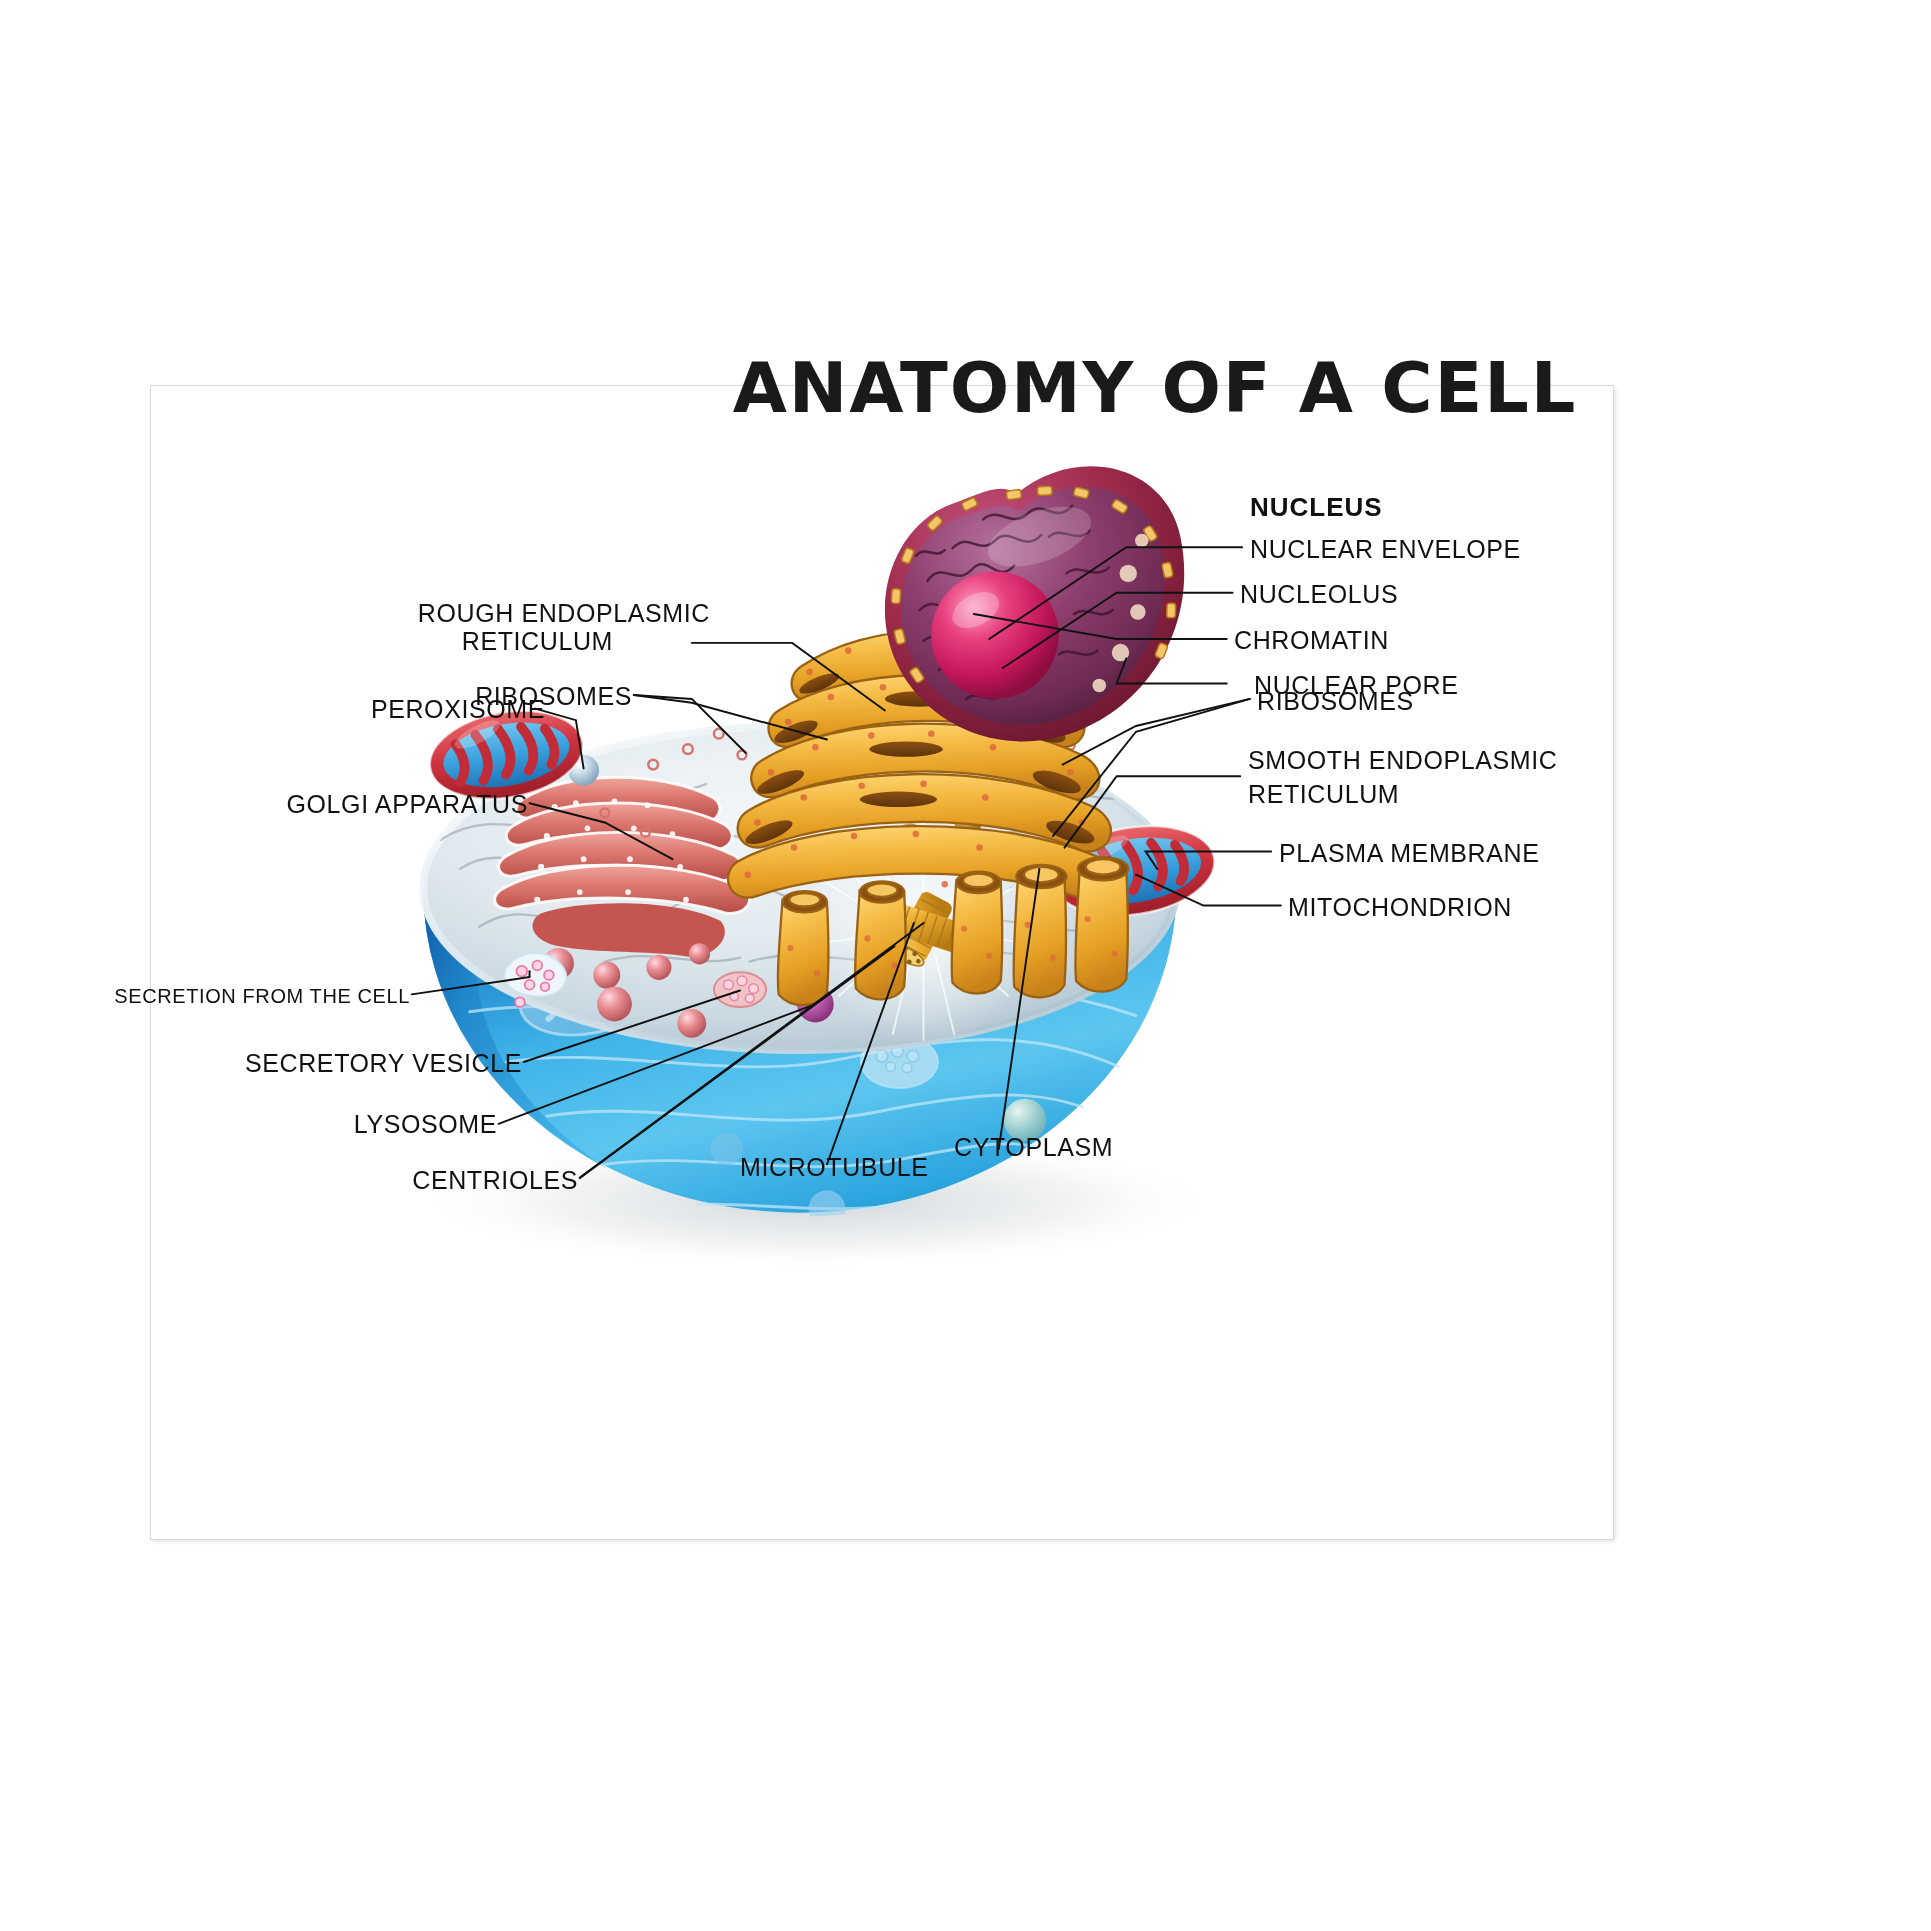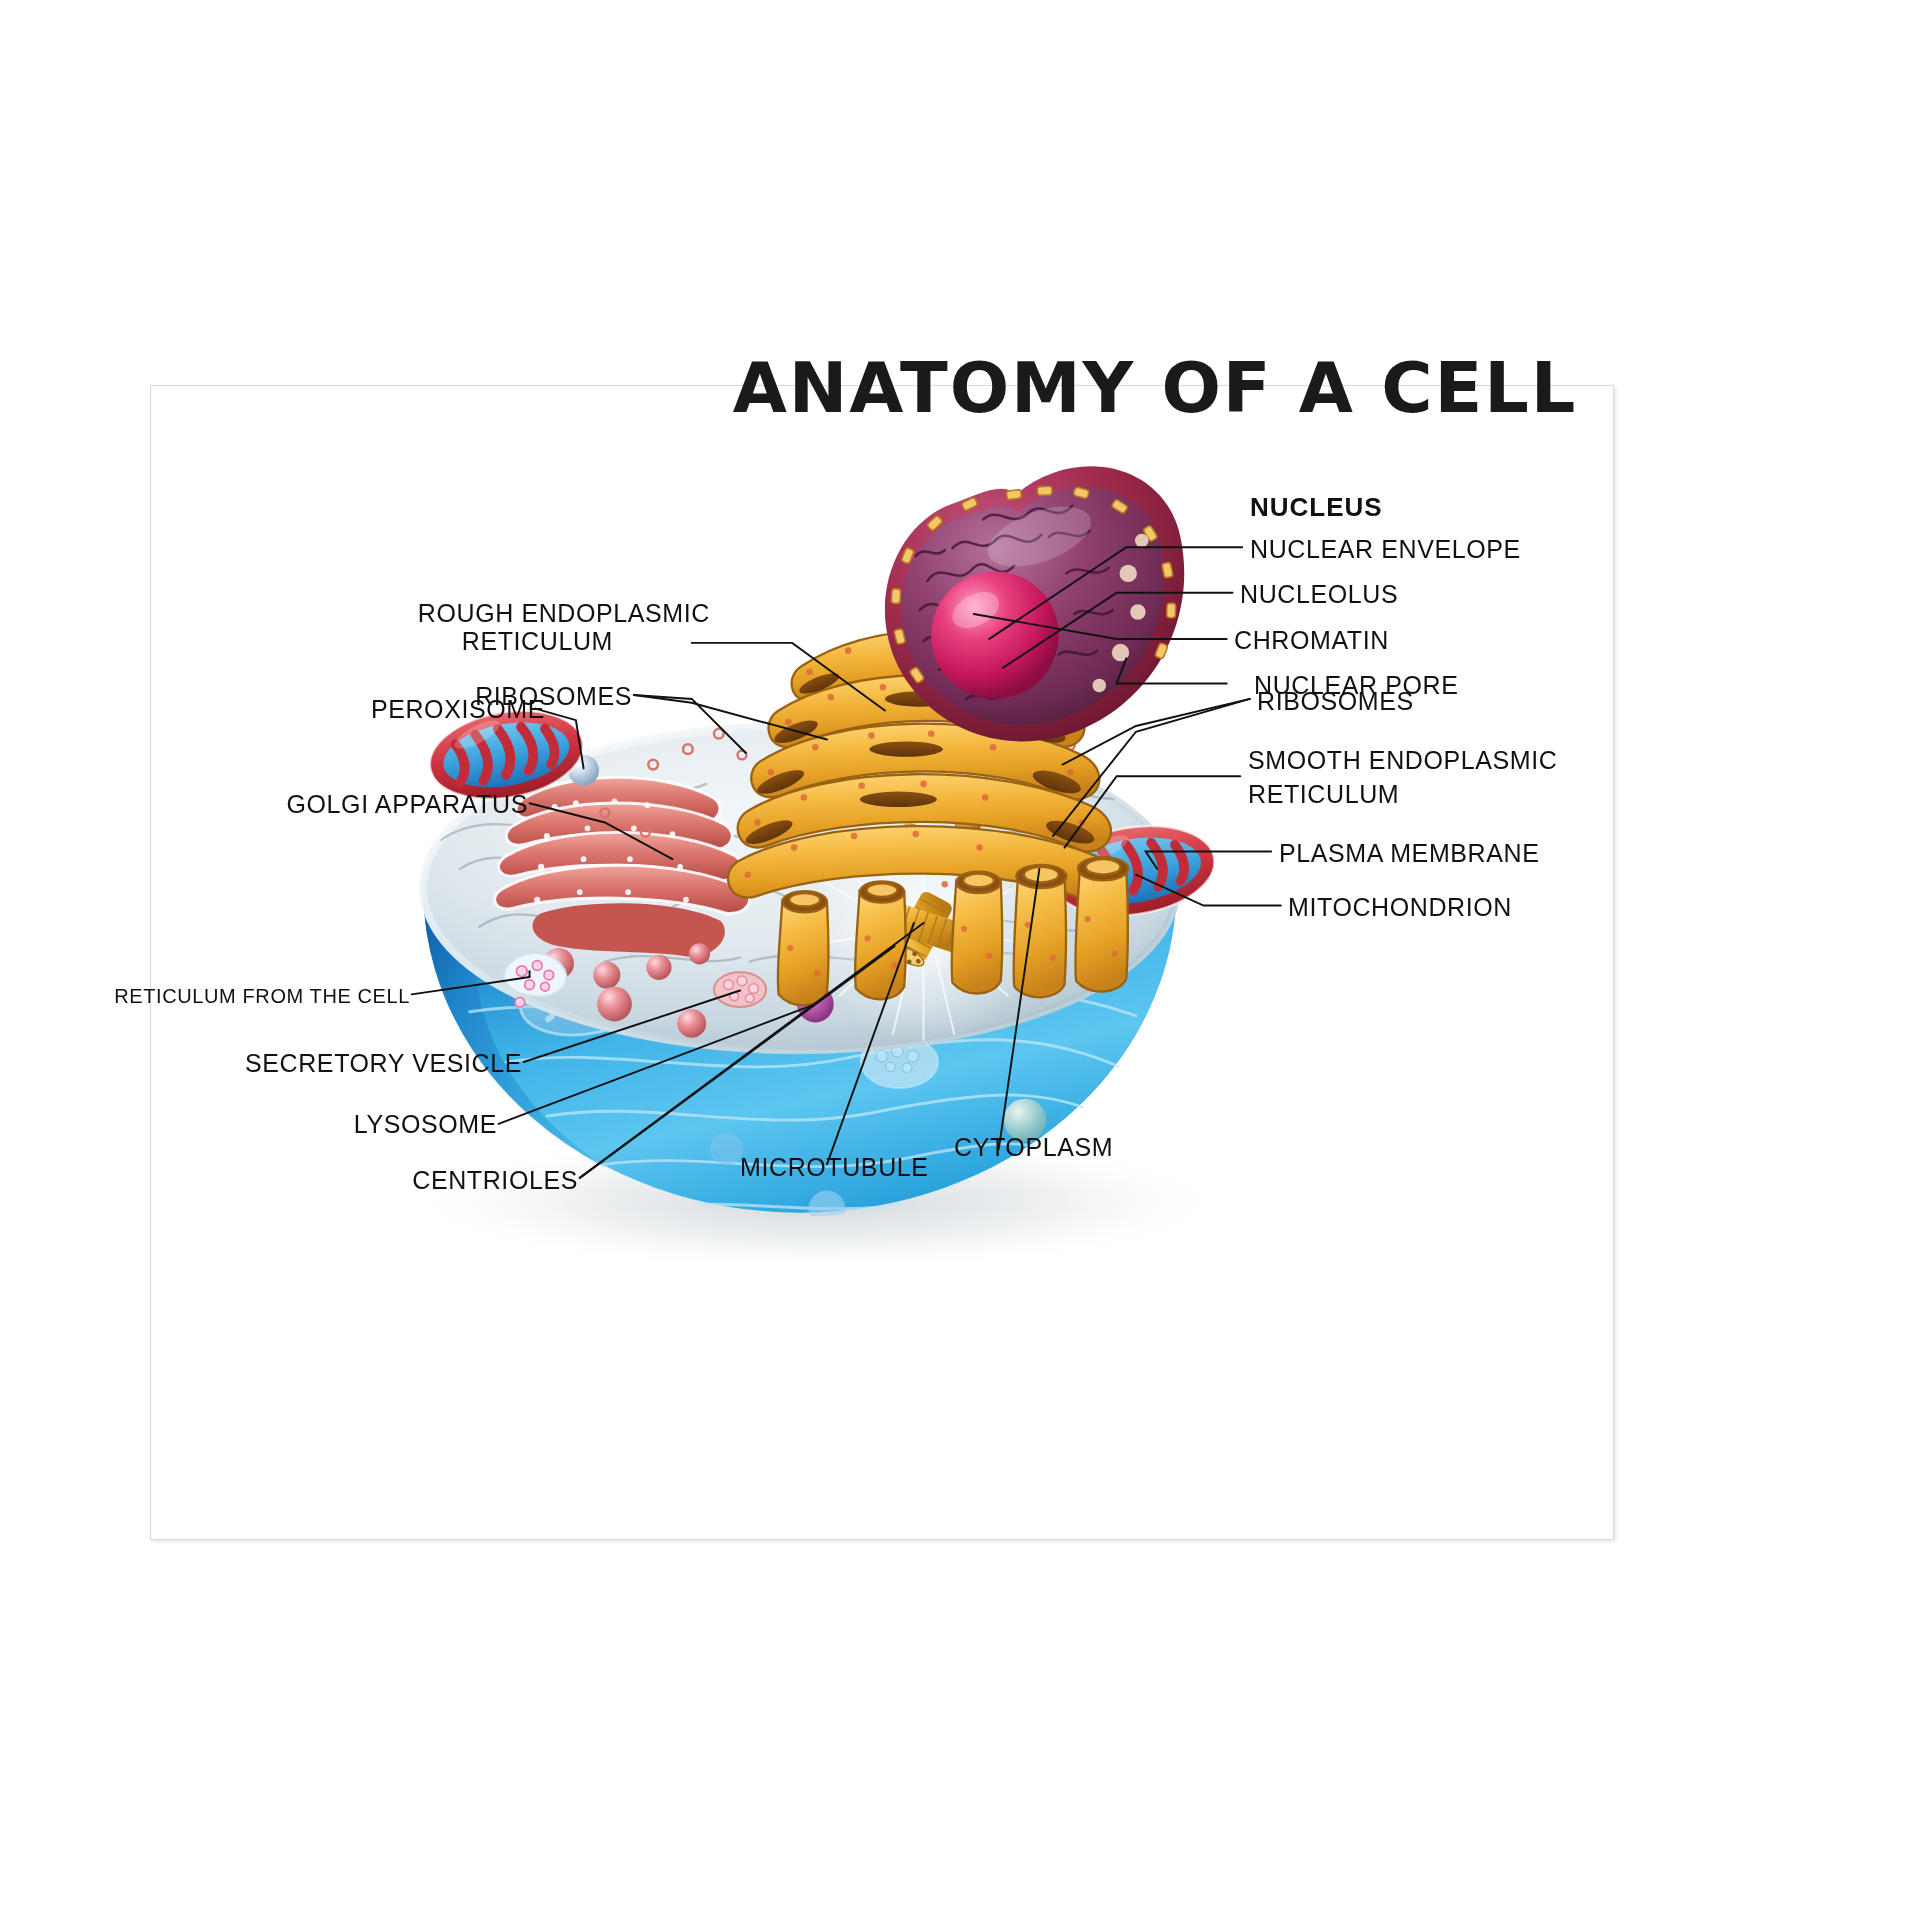--- a/index.html
+++ b/index.html
@@ -615,21 +615,21 @@
     <div class="lbl" style="left:1097px;top:358px;">SMOOTH ENDOPLASMIC</div>
     <div class="lbl" style="left:1097px;top:392px;">RETICULUM</div>
     <div class="lbl" style="left:1128px;top:451px;">PLASMA MEMBRANE</div>
     <div class="lbl" style="left:1137px;top:505px;">MITOCHONDRION</div>
 
     <div class="lbl r" style="left:559px;top:205px;margin-top:6px;">ROUGH ENDOPLASMIC</div>
     <div class="lbl r" style="left:462px;top:239px;">RETICULUM</div>
     <div class="lbl r" style="left:481px;top:294px;">RIBOSOMES</div>
     <div class="lbl r" style="left:362px;top:307px;margin-left:32px;">PEROXISOME</div>
     <div class="lbl r" style="left:377px;top:402px;">GOLGI APPARATUS</div>
-    <div class="lbl small r" style="left:259px;top:597px;">RETICULUM FROM THE CELL</div>
+    <div class="lbl small r" style="left:259px;top:597px;">SECRETION FROM THE CELL</div>
     <div class="lbl r" style="left:371px;top:661px;">SECRETORY VESICLE</div>
     <div class="lbl r" style="left:346px;top:722px;">LYSOSOME</div>
     <div class="lbl r" style="left:427px;top:778px;">CENTRIOLES</div>
 
     <div class="lbl" style="left:589px;top:765px;text-align:center;">MICROTUBULE</div>
     <div class="lbl" style="left:803px;top:745px;">CYTOPLASM</div>
 
   </div>
 </div>
 

